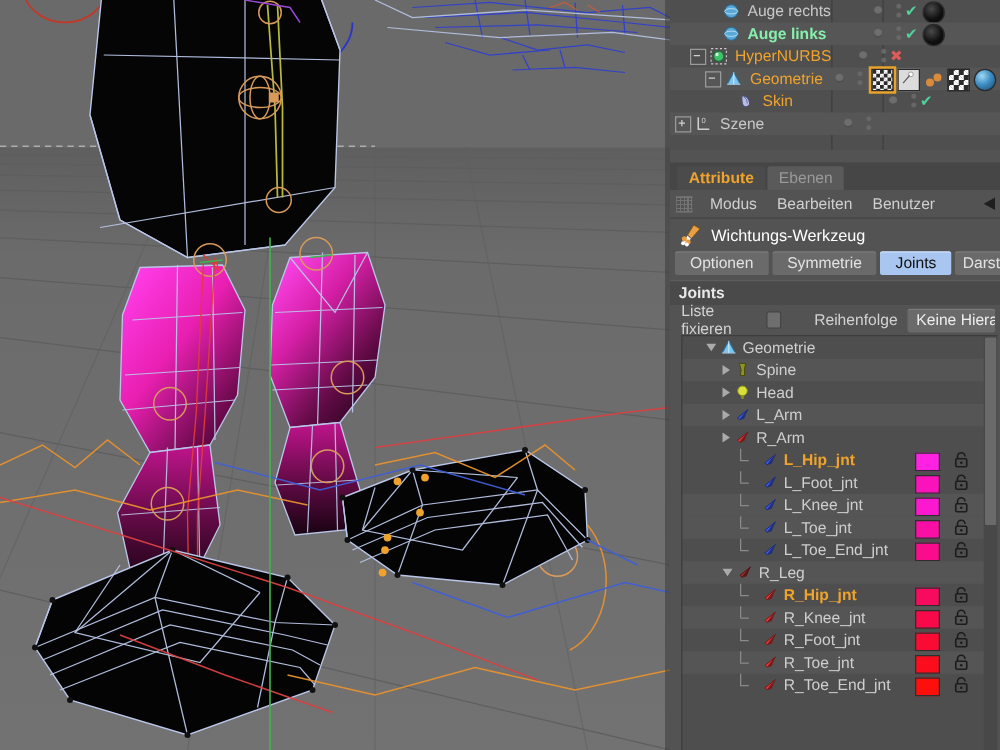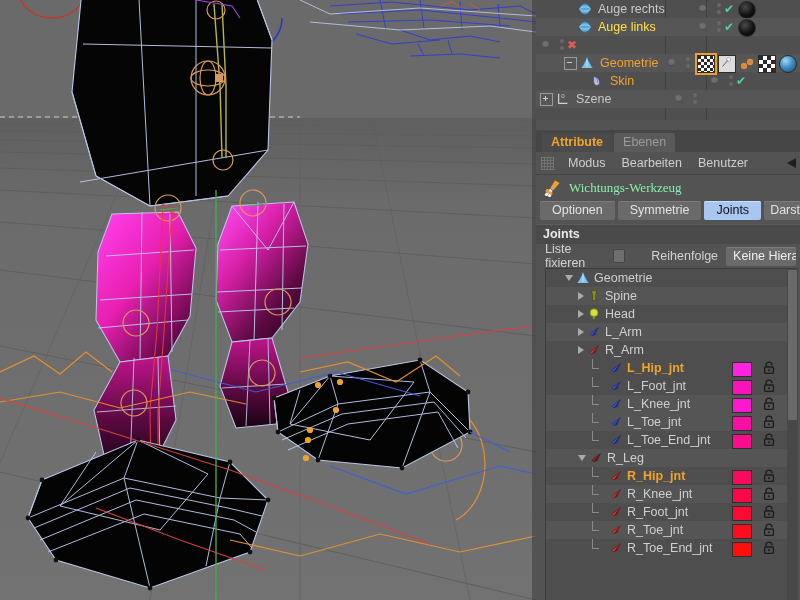--- a/index.html
+++ b/index.html
@@ -57,21 +57,21 @@
   .grip{width:13px;height:13px;margin:0 6px 0 5px;
         background-image:repeating-linear-gradient(0deg,#7e7e7e 0 1px,transparent 1px 3px),
                          repeating-linear-gradient(90deg,#7e7e7e 0 1px,transparent 1px 3px);
         opacity:.75;}
   .ammenu .mi{padding:0 8px;font-size:12.5px;color:#cfcfcf;}
   .arrow-l{position:absolute;right:4px;top:6px;width:0;height:0;
            border-top:5px solid transparent;border-bottom:5px solid transparent;
            border-right:9px solid #1f1f1f;}
 
   .toolhdr{display:flex;align-items:center;height:26px;padding-left:6px;background:#535353;}
-  .toolhdr .tname{font-size:13px;color:#86efac;margin-left:7px;font-family:Liberation Serif, serif;}
+  .toolhdr .tname{font-size:13px;color:#ffffff;margin-left:7px;}
 
   .subtabs{display:flex;height:19px;padding:0 4px 4px 4px;background:#535353;gap:3px;}
   .stab{flex:0 0 auto;height:19px;line-height:19px;padding:0 12px;font-size:12.5px;
         background:#6a6a6a;color:#e2e2e2;border-radius:2px;text-align:center;
         box-shadow:inset 0 1px 0 #7c7c7c;}
   .stab.active{background:#a8c6ef;color:#101010;box-shadow:inset 0 1px 0 #cfe0f7;}
 
   .grouphdr{height:19px;line-height:19px;padding-left:7px;background:#4a4a4a;
             font-size:12.5px;font-weight:bold;color:#e8e8e8;border-top:1px solid #5d5d5d;}
 
@@ -390,31 +390,40 @@
             </div>
             <div style="position: relative; flex: 1 1 0%; height: 18px; padding-left: 4px; white-space: nowrap;"><span class="tagsw tag-black"></span></div>
           </div>
           <div class="om-row alt">
             <div style="display: flex; align-items: center; width: 129px; overflow: hidden; padding-left: 28px;">
               <span style="margin-right:3px;"><span style="display:inline-block;width:11px;height:11px;"></span></span>
               <span class="om-icn"><svg viewBox="0 0 16 16" width="14" height="14">
                   <circle cx="8" cy="8" r="6" fill="#5aa8d8" stroke="#2d6a91" stroke-width="1"></circle>
                   <ellipse cx="8" cy="8" rx="6" ry="2.4" fill="none" stroke="#bfe2f5" stroke-width="0.8"></ellipse>
                 </svg></span>
-              <span class="om-name" style="color:#fde047;">Auge links</span>
+              <span class="om-name" style="color:#86efac;font-weight:bold;">Auge links</span>
             </div>
             <div style="position: relative; width: 41px; height: 18px;">
               <span class="dotg" style="left:6px;top:5px;"></span>
               <span class="dotsm" style="left:24px;top:3px;"></span>
               <span class="dotsm" style="left:24px;top:10px;"></span>
               <span class="chk ok" style="left:31px;top:0;">✔</span>
             </div>
             <div style="position: relative; flex: 1 1 0%; height: 18px; padding-left: 4px; white-space: nowrap;"><span class="tagsw tag-black"></span></div>
           </div>
           <div class="om-row">
+            <div style="display: flex; align-items: center; width: 129px; overflow: hidden; padding-left: 16px;">
+              <span style="margin-right:3px;"><span style="display:inline-block;width:11px;height:11px;border:1px solid #9a9a9a;position:relative;vertical-align:middle;"><i style="position:absolute;left:2px;top:4px;width:5px;height:1px;background:#cfcfcf;display:block;"></i></span></span>
+              <span class="om-icn"><svg viewBox="0 0 16 16" width="14" height="14">
+                  <rect x="1" y="1" width="14" height="14" fill="none" stroke="#cfcfcf" stroke-width="1" stroke-dasharray="2 2"></rect>
+                  <circle cx="8" cy="8" r="4.6" fill="#3ec26a" stroke="#1d6b38" stroke-width="1"></circle>
+                  <circle cx="6.4" cy="6.4" r="1.5" fill="#c9f6d8"></circle>
+                </svg></span>
+              <span class="om-name" style="color:#f0a32c;">HyperNURBS</span>
+            </div>
             <div style="position: relative; width: 41px; height: 18px;">
               <span class="dotg" style="left:6px;top:5px;"></span>
               <span class="dotsm" style="left:24px;top:3px;"></span>
               <span class="dotsm" style="left:24px;top:10px;"></span>
               <span class="chk no" style="left:31px;top:0;">✖</span>
             </div>
             <div style="position: relative; flex: 1 1 0%; height: 18px; padding-left: 4px; white-space: nowrap;"></div>
           </div>
           <div class="om-row alt">
             <div style="display: flex; align-items: center; width: 129px; overflow: hidden; padding-left: 28px;">

